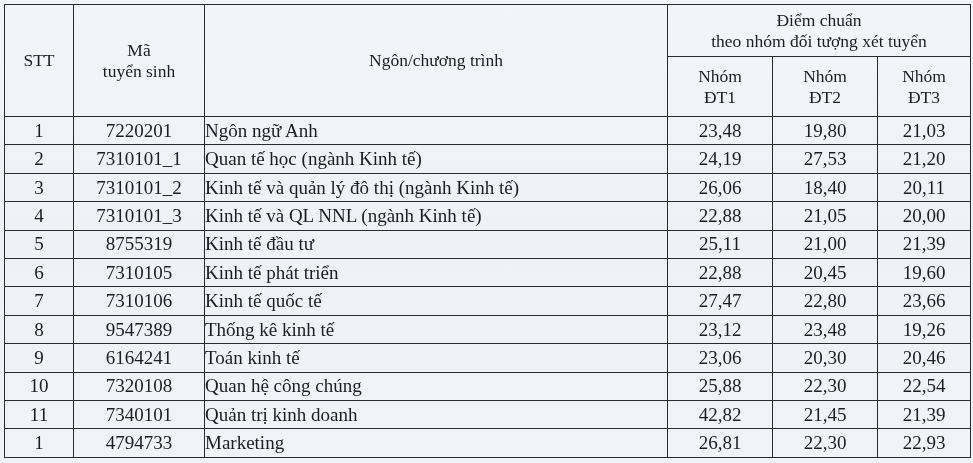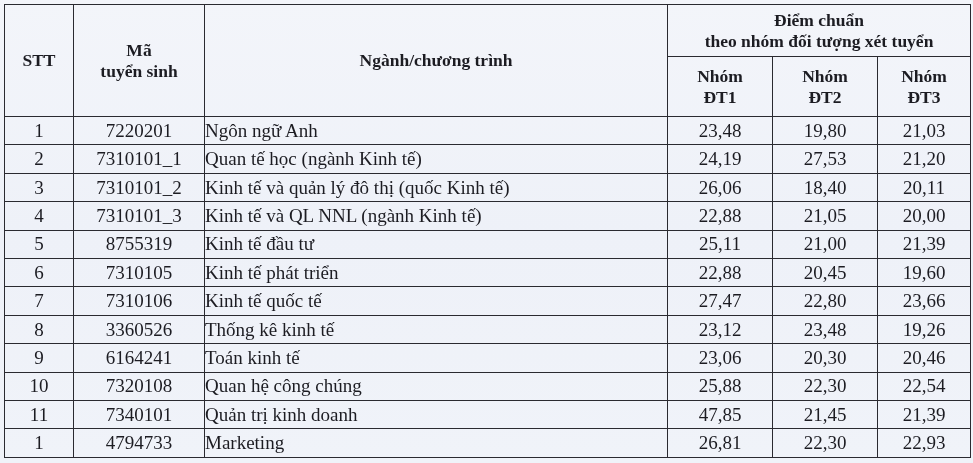--- a/index.html
+++ b/index.html
@@ -30,21 +30,21 @@
       width: 966px;
     }
     table.scores td, table.scores th {
       border: 1.6px solid #2a2a30;
       padding: 0;
       vertical-align: middle;
       font-size: 19px;
       line-height: 1.15;
     }
     table.scores th {
-      font-weight: bold;
+      font-weight: normal;
       text-align: center;
       font-size: 17.5px;
       margin-top: 45px;
     }
     .hdr-top { height: 52px; }
     .hdr-bottom { height: 60px; }
     tbody tr { height: 28.4px; }
     td.c-stt, td.c-code, td.c-num { text-align: center; }
     td.c-name { text-align: left; padding-left: 9px; }
     .col-stt { width: 69px; }
@@ -71,21 +71,21 @@
     <thead>
       <tr class="hdr-top">
         <th rowspan="2">
           <span>STT</span>
         </th>
         <th rowspan="2">
           <span class="line">Mã</span>
           <span class="line">tuyển sinh</span>
         </th>
         <th rowspan="2">
-          <span>Ngành/chương trình</span>
+          <span>Ngôn/chương trình</span>
         </th>
         <th colspan="3">
           <span class="line">Điểm chuẩn</span>
           <span class="line">theo nhóm đối tượng xét tuyển</span>
         </th>
       </tr>
       <tr class="hdr-bottom">
         <th>
           <span class="line">Nhóm</span>
           <span class="line">ĐT1</span>
@@ -113,21 +113,21 @@
         <td class="c-stt">2</td>
         <td class="c-code">7310101_1</td>
         <td class="c-name">Quan tế học (ngành Kinh tế)</td>
         <td class="c-num">24,19</td>
         <td class="c-num">27,53</td>
         <td class="c-num">21,20</td>
       </tr>
       <tr>
         <td class="c-stt">3</td>
         <td class="c-code">7310101_2</td>
-        <td class="c-name">Kinh tế và quản lý đô thị (quốc Kinh tế)</td>
+        <td class="c-name">Kinh tế và quản lý đô thị (ngành Kinh tế)</td>
         <td class="c-num">26,06</td>
         <td class="c-num">18,40</td>
         <td class="c-num">20,11</td>
       </tr>
       <tr>
         <td class="c-stt">4</td>
         <td class="c-code">7310101_3</td>
         <td class="c-name">Kinh tế và QL NNL (ngành Kinh tế)</td>
         <td class="c-num">22,88</td>
         <td class="c-num">21,05</td>
@@ -152,21 +152,21 @@
       <tr>
         <td class="c-stt">7</td>
         <td class="c-code">7310106</td>
         <td class="c-name">Kinh tế quốc tế</td>
         <td class="c-num">27,47</td>
         <td class="c-num">22,80</td>
         <td class="c-num">23,66</td>
       </tr>
       <tr>
         <td class="c-stt">8</td>
-        <td class="c-code">3360526</td>
+        <td class="c-code">9547389</td>
         <td class="c-name">Thống kê kinh tế</td>
         <td class="c-num">23,12</td>
         <td class="c-num">23,48</td>
         <td class="c-num">19,26</td>
       </tr>
       <tr>
         <td class="c-stt">9</td>
         <td class="c-code">6164241</td>
         <td class="c-name">Toán kinh tế</td>
         <td class="c-num">23,06</td>
@@ -178,21 +178,21 @@
         <td class="c-code">7320108</td>
         <td class="c-name">Quan hệ công chúng</td>
         <td class="c-num">25,88</td>
         <td class="c-num">22,30</td>
         <td class="c-num">22,54</td>
       </tr>
       <tr>
         <td class="c-stt">11</td>
         <td class="c-code">7340101</td>
         <td class="c-name">Quản trị kinh doanh</td>
-        <td class="c-num">47,85</td>
+        <td class="c-num">42,82</td>
         <td class="c-num">21,45</td>
         <td class="c-num">21,39</td>
       </tr>
       <tr>
         <td class="c-stt">1</td>
         <td class="c-code">4794733</td>
         <td class="c-name">Marketing</td>
         <td class="c-num">26,81</td>
         <td class="c-num">22,30</td>
         <td class="c-num">22,93</td>

